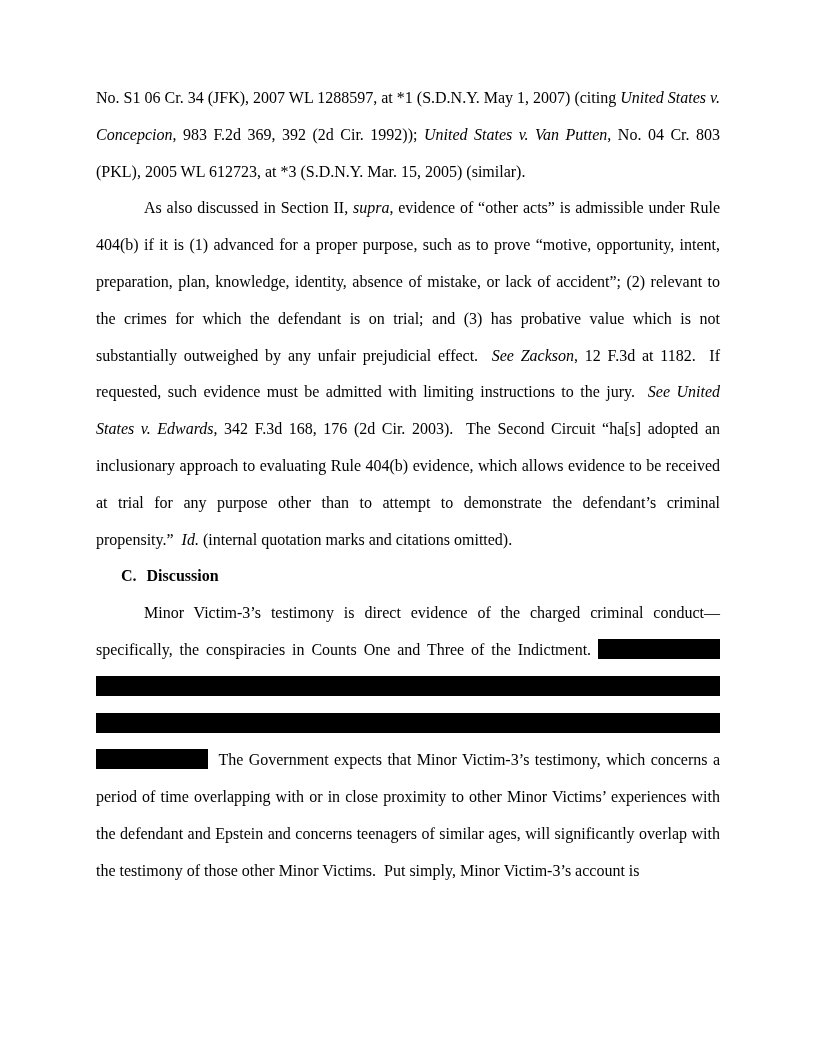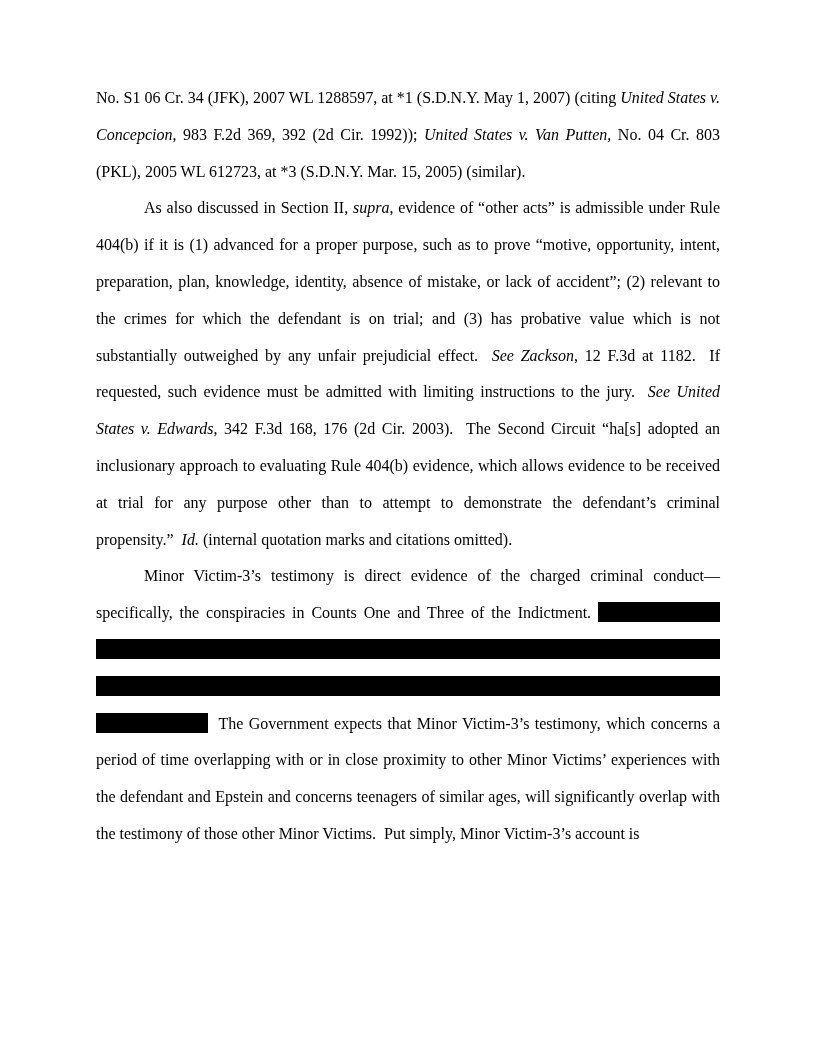--- a/index.html
+++ b/index.html
@@ -46,15 +46,16 @@
     margin-top: 0;
   }
 </style>
 </head>
 <body>
 
 <div class="page">
   <div class="doc-body" id="doc-body">
       <p class="para plain"><span>No. S1 06 Cr. 34 (JFK), 2007 WL 1288597, at *1 (S.D.N.Y. May 1, 2007) (citing </span><span class="italic">United States v. Concepcion</span><span>, 983 F.2d 369, 392 (2d Cir. 1992)); </span><span class="italic">United States v. Van Putten</span><span>, No. 04 Cr. 803 (PKL), 2005 WL 612723, at *3 (S.D.N.Y. Mar. 15, 2005) (similar).</span></p>
       <p class="para indented"><span>As also discussed in Section II, </span><span class="italic">supra</span><span>, evidence of “other acts” is admissible under Rule 404(b) if it is (1) advanced for a proper purpose, such as to prove “motive, opportunity, intent, preparation, plan, knowledge, identity, absence of mistake, or lack of accident”; (2) relevant to the crimes for which the defendant is on trial; and (3) has probative value which is not substantially outweighed by any unfair prejudicial effect.&nbsp; </span><span class="italic">See Zackson</span><span>, 12 F.3d at 1182.&nbsp; If requested, such evidence must be admitted with limiting instructions to the jury.&nbsp; </span><span class="italic">See United States v. Edwards</span><span>, 342 F.3d 168, 176 (2d Cir. 2003).&nbsp; The Second Circuit “ha[s] adopted an inclusionary approach to evaluating Rule 404(b) evidence, which allows evidence to be received at trial for any purpose other than to attempt to demonstrate the defendant’s criminal propensity.”&nbsp; </span><span class="italic">Id.</span><span> (internal quotation marks and citations omitted).</span></p>
+      <p class="para heading"><span class="h-label">C.</span><span class="h-title">Discussion</span></p>
       <p class="para indented"><span>Minor Victim-3’s testimony is direct evidence of the charged criminal conduct—specifically, the conspiracies in Counts One and Three of the Indictment. </span><span class="redaction" style="width: 122px;"></span><span> </span><span class="redaction" style="width: 624px;"></span><span> </span><span class="redaction" style="width: 624px;"></span><span> </span><span class="redaction" style="width: 112px;"></span><span>&nbsp; The Government expects that Minor Victim-3’s testimony, which concerns a period of time overlapping with or in close proximity to other Minor Victims’ experiences with the defendant and Epstein and concerns teenagers of similar ages, will significantly overlap with the testimony of those other Minor Victims.&nbsp; Put simply, Minor Victim-3’s account is</span></p>
     </div>
 </div>
 
 </body></html>

